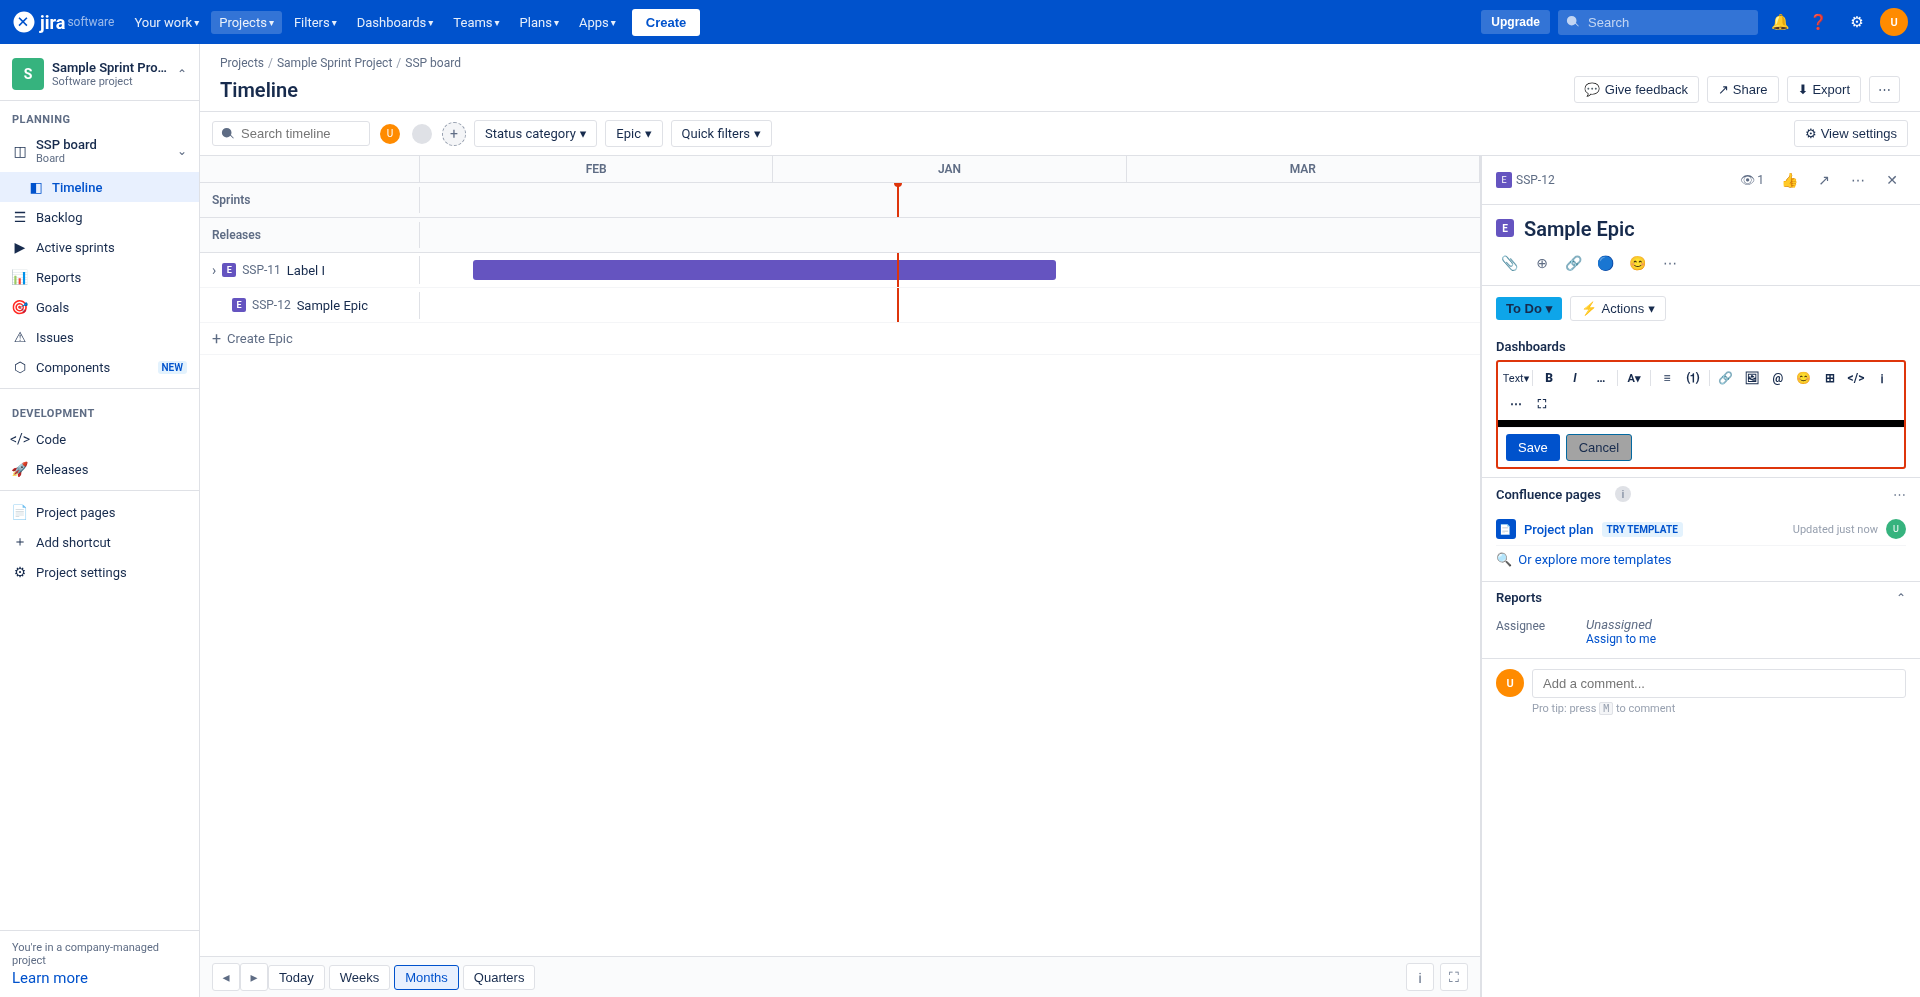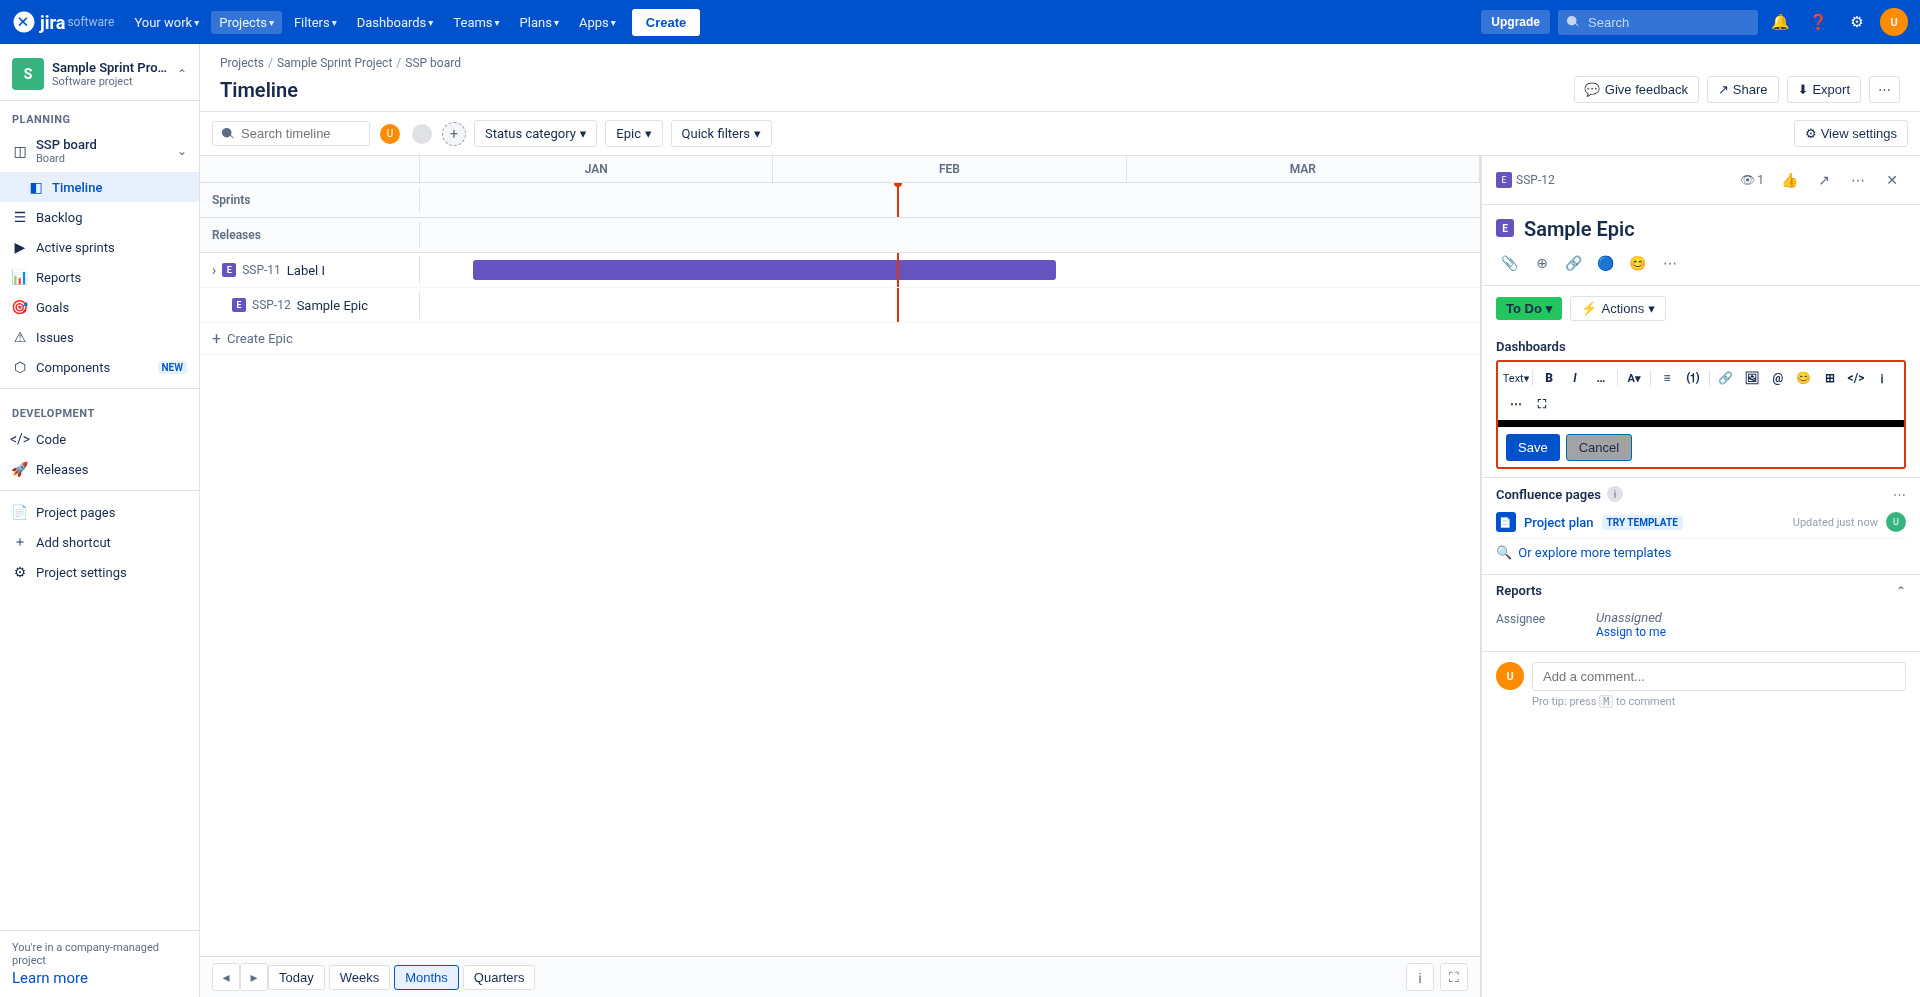--- a/index.html
+++ b/index.html
@@ -485,21 +485,21 @@
     }
 
     .panel-status-row {
       display: flex;
       align-items: center;
       padding: 10px 14px;
       gap: 8px;
     }
     .status-btn {
       padding: 4px 10px;
-      background: #22c55e;
+      background: #0ea5e9;
       border: none;
       border-radius: 3px;
       font-size: 13px;
       font-weight: 600;
       color: #172b4d;
       cursor: pointer;
       display: flex; align-items: center; gap: 4px;
     }
     .actions-btn {
       display: flex; align-items: center; gap: 4px;
@@ -577,22 +577,22 @@
       font-size: 13px;
       cursor: pointer;
     }
 
     
     .panel-confluence {
       padding: 8px 14px;
       border-top: 1px solid #dfe1e6;
     }
     .confluence-header {
-      display: flex; align-items: center; gap: 6px;
-      margin-bottom: 4px;
+      display: flex; align-items: center; gap: 14px;
+      margin-bottom: 11px;
     }
     .confluence-title { font-size: 13px; font-weight: 600; color: #172b4d; }
     .confluence-info-icon {
       width: 16px; height: 16px;
       border-radius: 50%;
       background: #dfe1e6;
       display: flex; align-items: center; justify-content: center;
       font-size: 10px; color: #5e6c84;
       cursor: pointer;
     }
@@ -639,21 +639,21 @@
     }
     .details-header {
       display: flex; align-items: center;
       margin-bottom: 8px;
       cursor: pointer;
     }
     .details-title { font-size: 13px; font-weight: 600; color: #172b4d; }
     .details-collapse { margin-left: auto; color: #5e6c84; font-size: 12px; }
     .details-row {
       display: flex; align-items: flex-start;
-      gap: 10px;
+      gap: 0;
       padding: 4px 0;
     }
     .details-label { font-size: 12px; color: #5e6c84; width: 90px; flex-shrink: 0; padding-top: 2px; }
     .assignee-unassigned { color: #5e6c84; font-style: italic; }
     .assign-me { font-size: 12px; color: #0052cc; cursor: pointer; }
 
     
     .panel-comment {
       padding: 10px 14px;
       border-top: 1px solid #dfe1e6;
@@ -895,22 +895,22 @@
       </div>
     </div>
 
     <div style="display:flex;flex:1;overflow:hidden;">
 
       <div class="timeline-container">
 
         <div class="timeline-header-row">
           <div class="timeline-sidebar-header"></div>
           <div class="timeline-months">
+            <div class="timeline-month">FEB</div>
             <div class="timeline-month">JAN</div>
-            <div class="timeline-month">FEB</div>
             <div class="timeline-month">MAR</div>
           </div>
         </div>
 
         <div class="timeline-body">
 
           <div class="timeline-section-row">
             <div class="timeline-section-label">Sprints</div>
             <div class="timeline-section-content">
               <div class="today-line" style="left:45%;">

